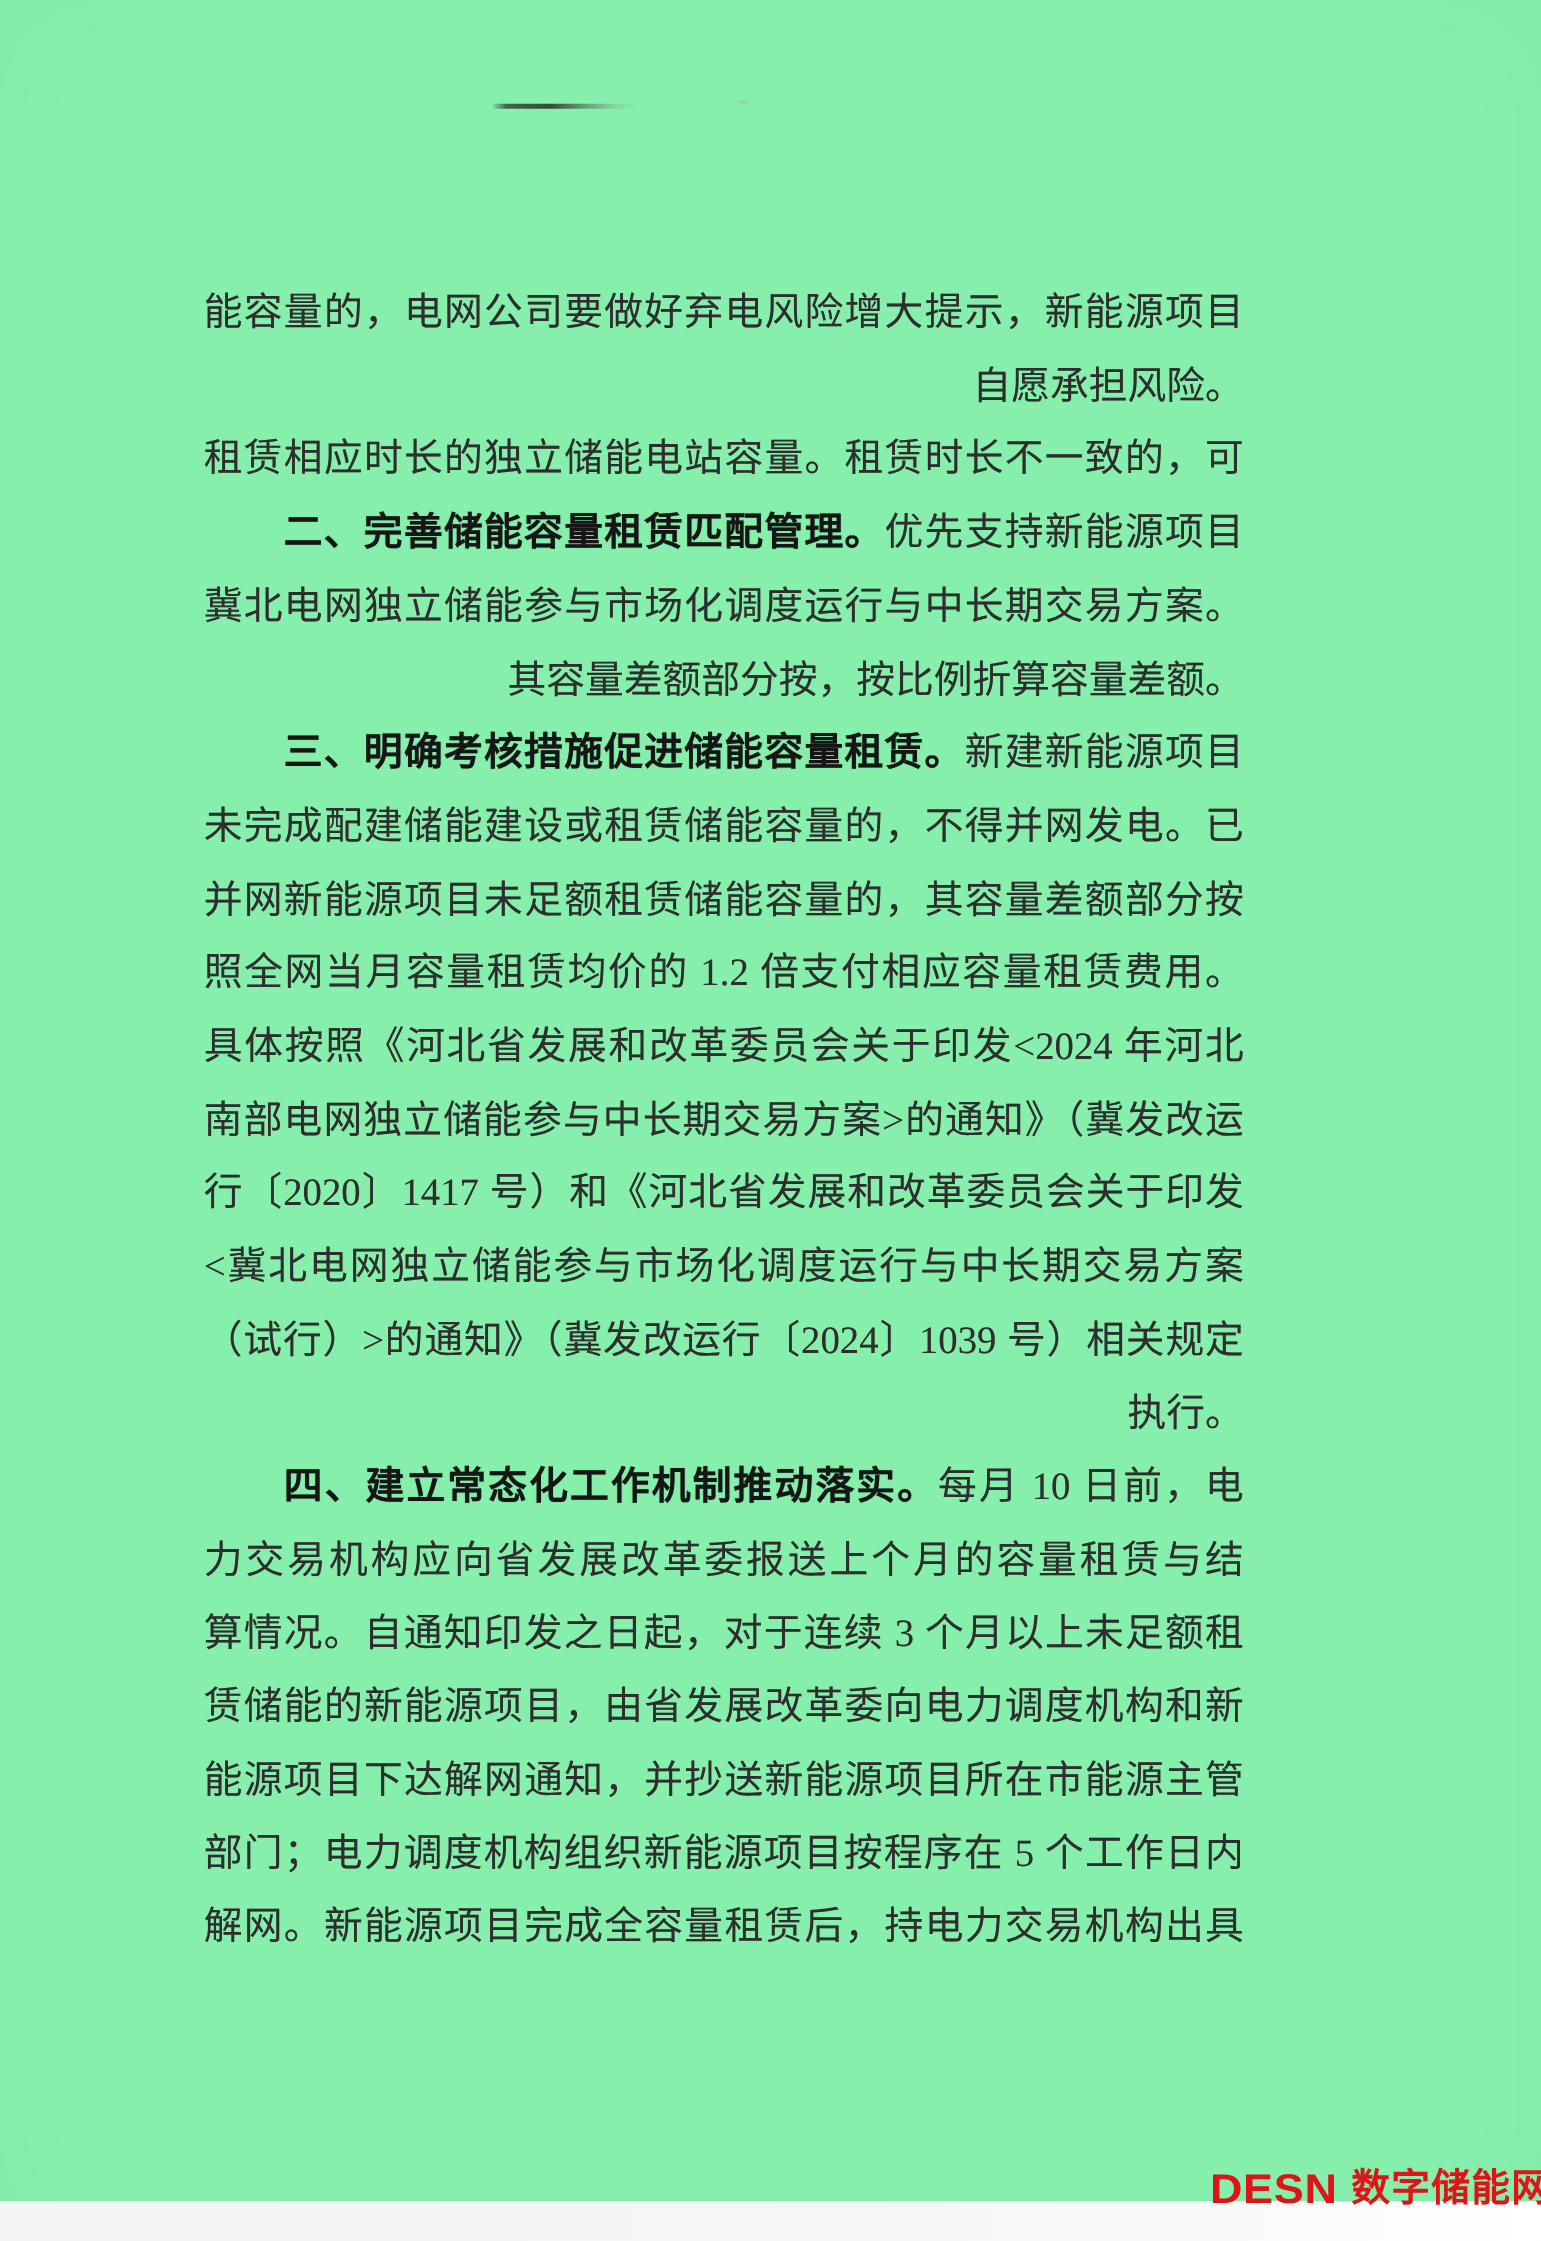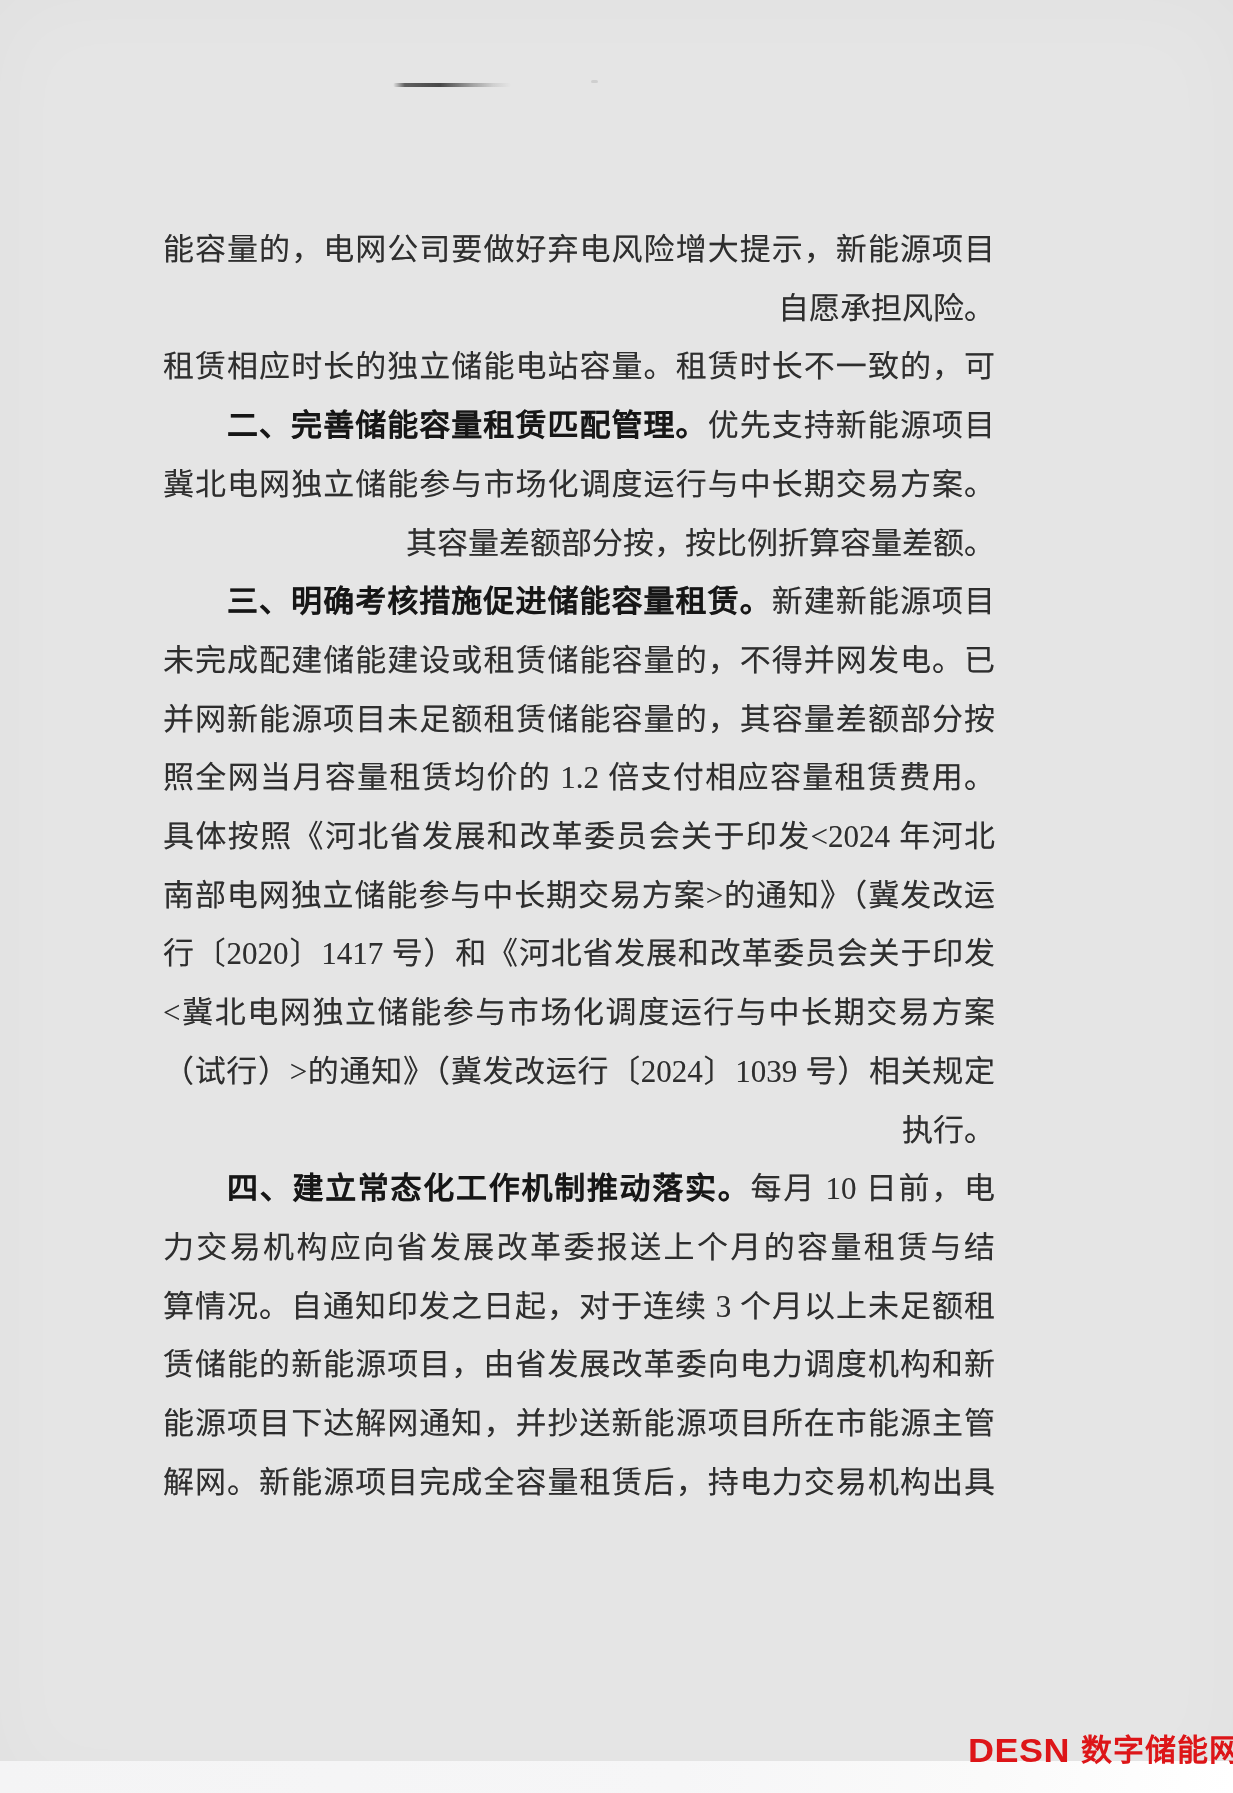--- a/index.html
+++ b/index.html
@@ -3,21 +3,21 @@
 <meta charset="utf-8">
 <title>Document</title>
 <style>
   html,body{margin:0;padding:0;}
   body{
     width:1233px;height:1793px;position:relative;overflow:hidden;
     background:#ffffff;
     font-family:"Liberation Serif","DejaVu Serif",serif;
   }
   .page{
-    position:absolute;inset:0;background:#e5e5e5;
+    position:absolute;inset:0;background:#86efac;
     box-shadow:inset 0 0 90px rgba(0,0,0,0.025);
   }
   
   .streak{
     position:absolute;left:393px;top:83px;width:118px;height:4px;
     border-radius:2px;filter:blur(0.4px);opacity:.85;
     background:linear-gradient(90deg,
       rgba(70,70,70,0) 0%, rgba(45,45,45,.85) 10%,
       rgba(35,35,35,.95) 40%, rgba(90,90,90,.55) 68%,
       rgba(130,130,130,.25) 85%, rgba(150,150,150,0) 100%);
@@ -83,20 +83,21 @@
       <div class="line just"><span class="seg">南部电网独立储能参与中长期交易方案&gt;的通知》（冀发改运</span></div>
       <div class="line just"><span class="seg">行〔2020〕1417 号）和《河北省发展和改革委员会关于印发</span></div>
       <div class="line just"><span class="seg">&lt;冀北电网独立储能参与市场化调度运行与中长期交易方案</span></div>
       <div class="line just"><span class="seg">（试行）&gt;的通知》（冀发改运行〔2024〕1039 号）相关规定</span></div>
       <div class="line"><span class="seg">执行。</span></div>
       <div class="line just indent"><span class="seg heading">四、建立常态化工作机制推动落实。</span><span class="seg">每月 10 日前，电</span></div>
       <div class="line just"><span class="seg">力交易机构应向省发展改革委报送上个月的容量租赁与结</span></div>
       <div class="line just"><span class="seg">算情况。自通知印发之日起，对于连续 3 个月以上未足额租</span></div>
       <div class="line just"><span class="seg">赁储能的新能源项目，由省发展改革委向电力调度机构和新</span></div>
       <div class="line just"><span class="seg">能源项目下达解网通知，并抄送新能源项目所在市能源主管</span></div>
+      <div class="line just"><span class="seg">部门；电力调度机构组织新能源项目按程序在 5 个工作日内</span></div>
       <div class="line just"><span class="seg">解网。新能源项目完成全容量租赁后，持电力交易机构出具</span></div>
     </div>
 
   <div class="band"></div>
 
   <div class="logo" style="color: rgb(221, 21, 24);">
     <span class="logo-latin">DESN</span>
     <span class="logo-cn">数字储能网</span>
   </div>
 </div>

